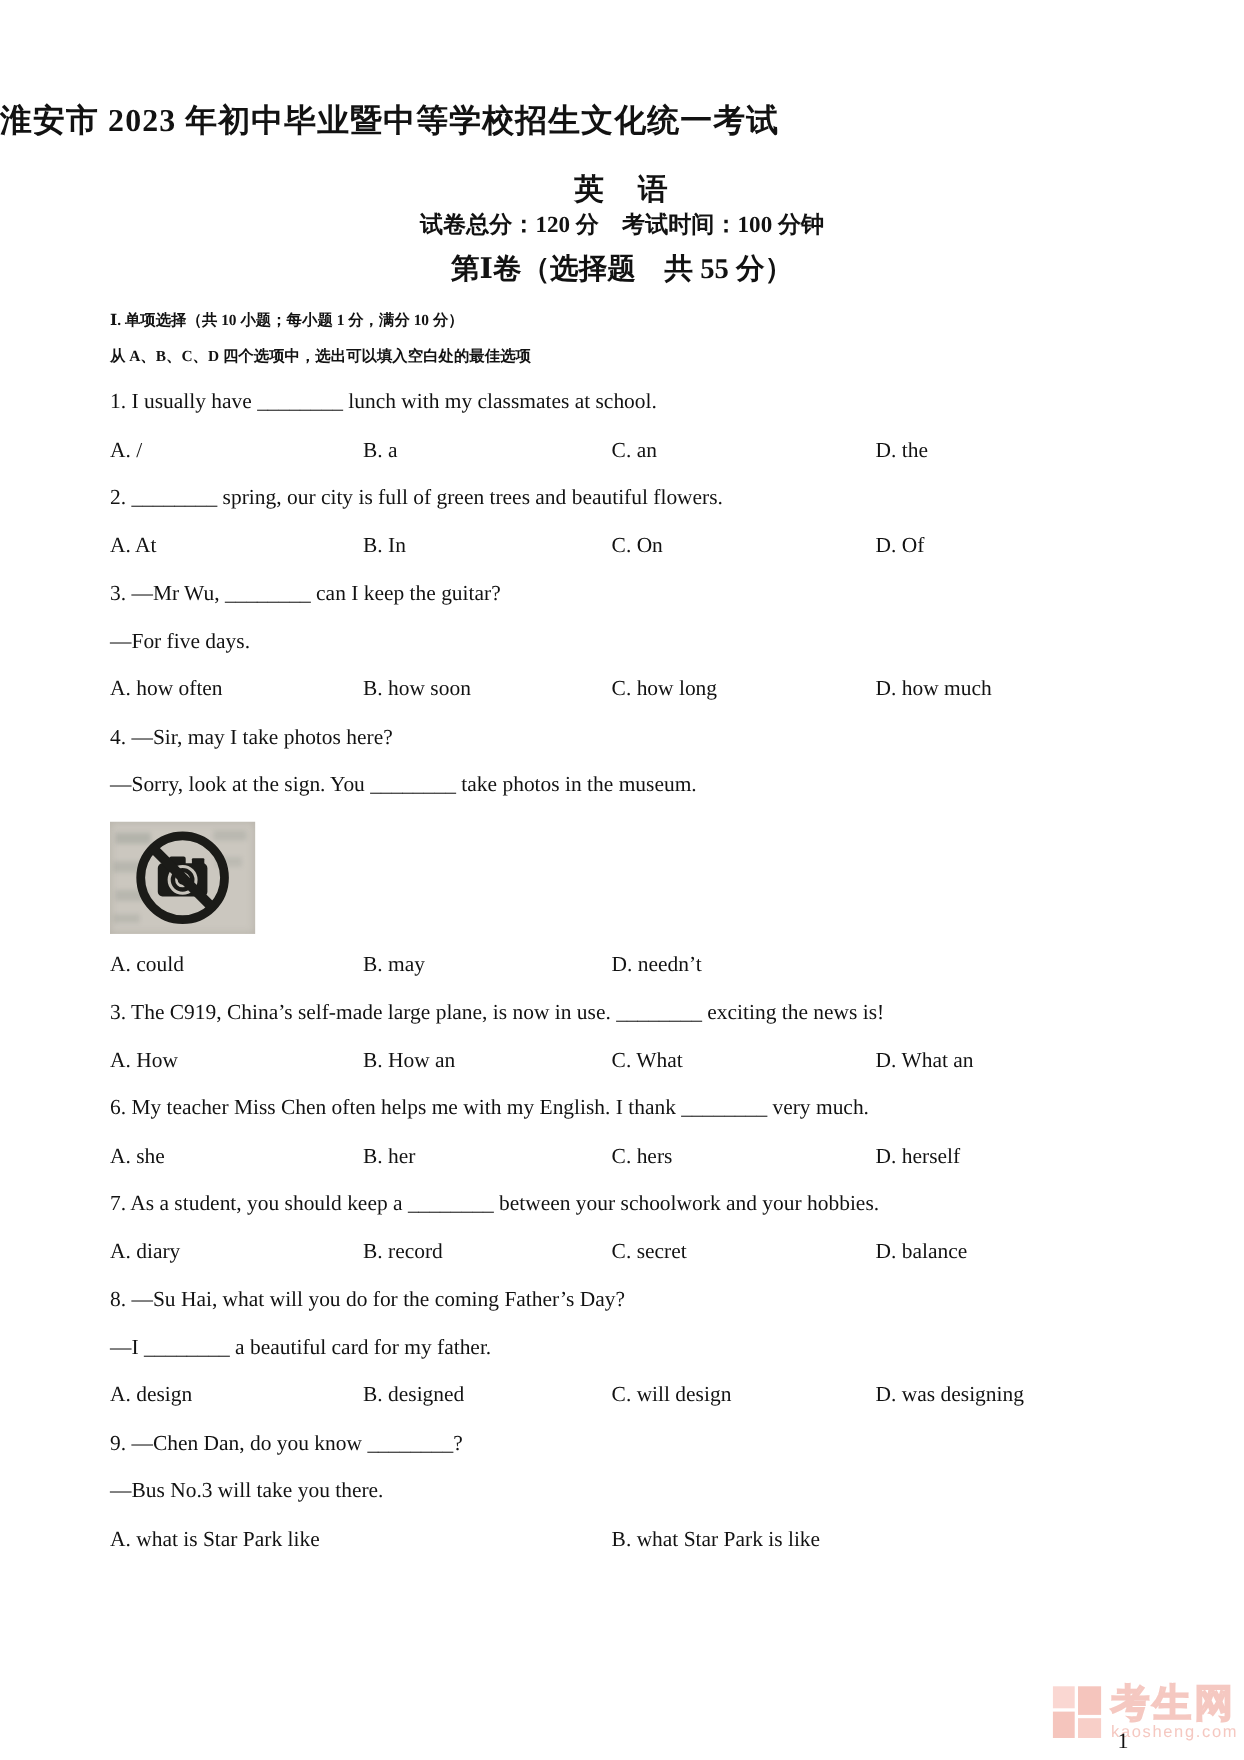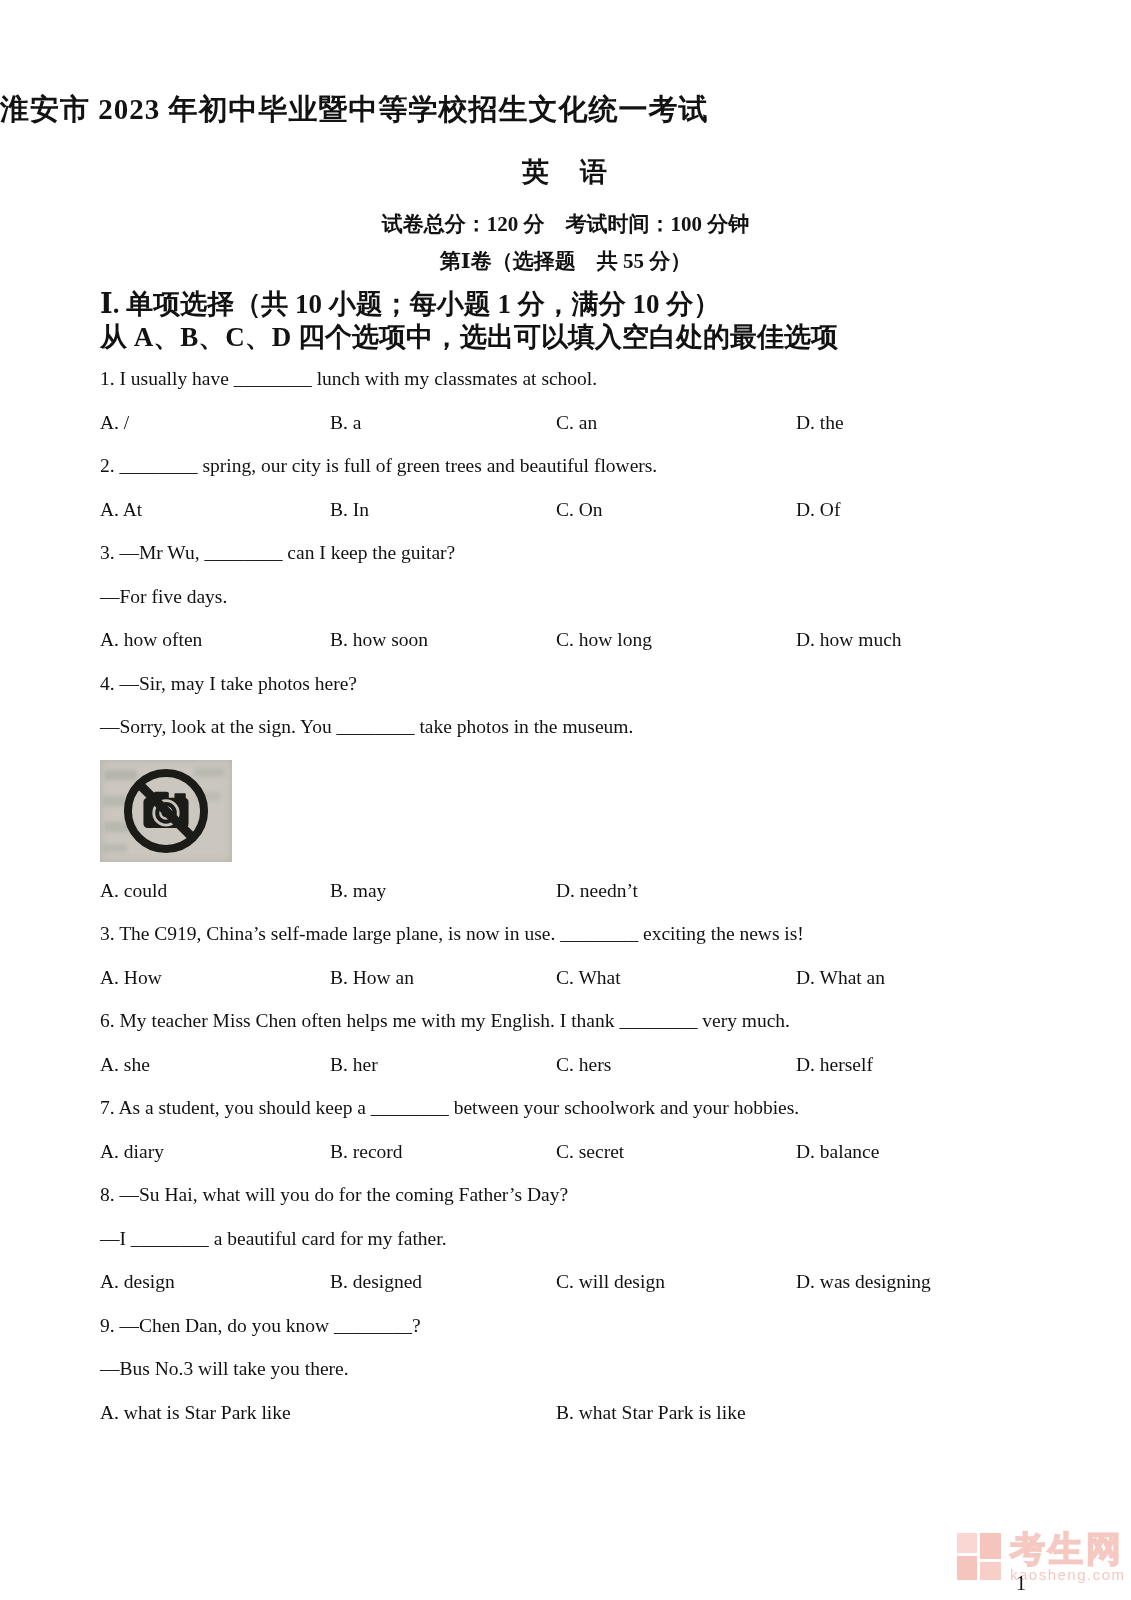--- a/index.html
+++ b/index.html
@@ -20,34 +20,33 @@
     font-size: 29px; font-weight: 700;
     letter-spacing: 1px;
   }
   .subject {
     margin-top: 24px;
     text-align: center;
     font-size: 27px; font-weight: 700;
     letter-spacing: 2px;
   }
   .exam-info {
-    margin-top: 20px;
     text-align: center;
     font-size: 21px; font-weight: 700;
   }
   .volume {
     margin-top: 9px;
     text-align: center;
-    font-size: 21px; font-weight: 700;
+    font-size: 26px; font-weight: 700;
   }
 
   
   .section-head {
     margin: 13px 90px 0 100px;
-    font-size: 27px; font-weight: 700;
+    font-size: 14px; font-weight: 700;
   }
   .section-head .line { line-height: 33px; }
 
   
   .questions {
     margin: 3px 88px 0 100px;
     font-size: 19.5px;
   }
   .q-line { line-height: 43.5px; white-space: pre-wrap; }
   .options-row {

